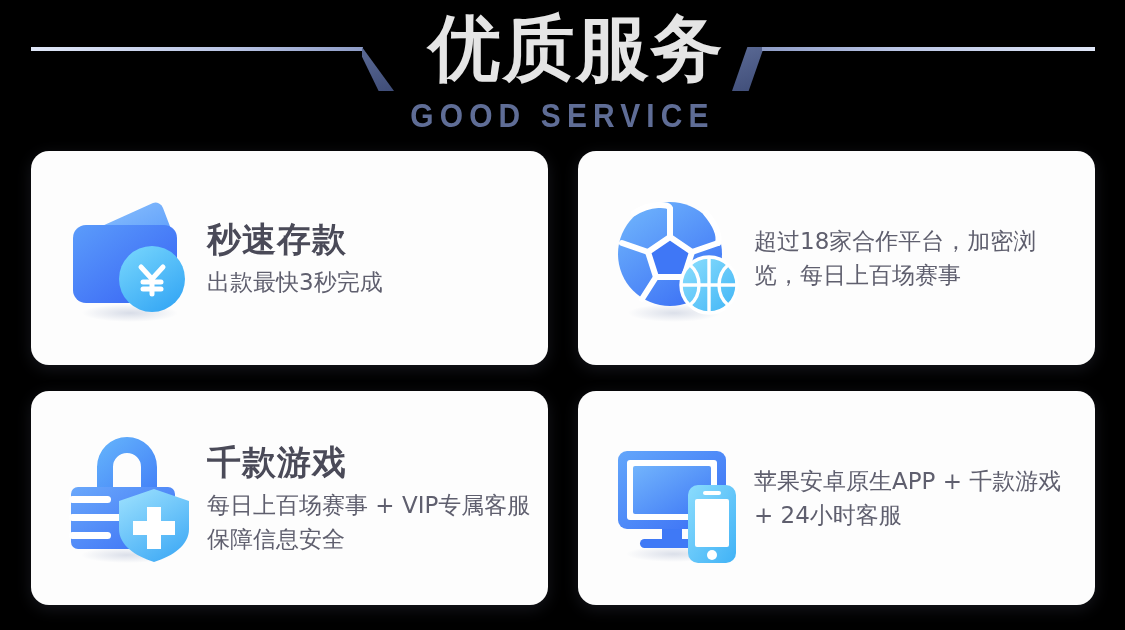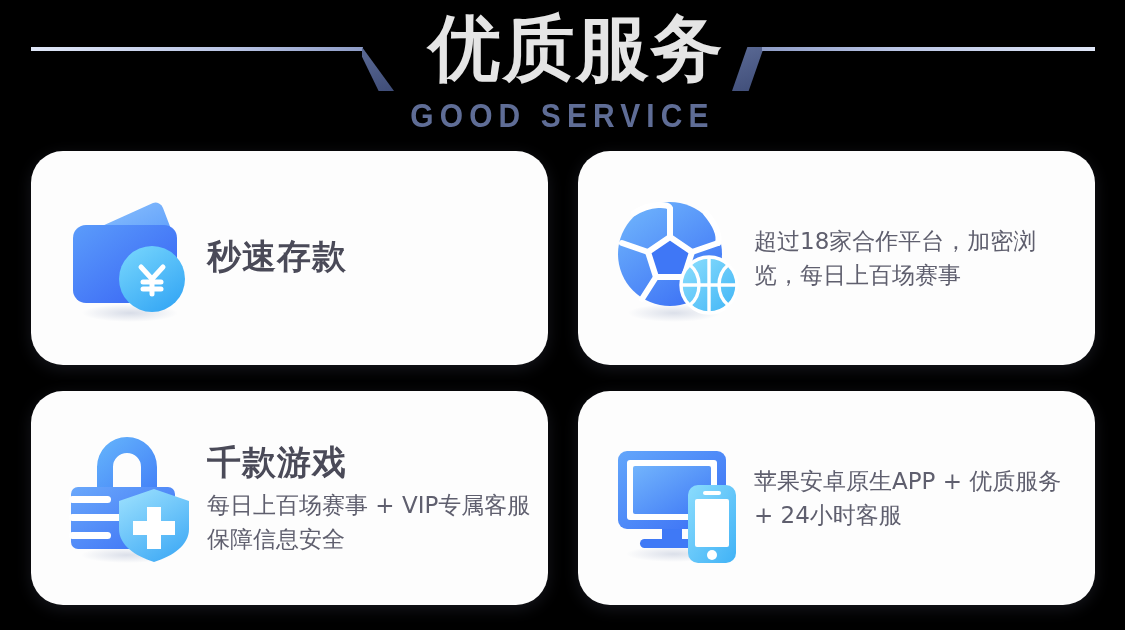--- a/index.html
+++ b/index.html
@@ -65,21 +65,21 @@
   .grid {
     position:absolute; left:31px; top:151px;
     width:1064px; height:454px;
     display:grid;
     grid-template-columns:517px 517px;
     grid-template-rows:214px 214px;
     column-gap:30px; row-gap:26px;
   }
   .card {
     background:#fdfdfd;
-    border-radius:32px;
+    border-radius:18px;
     box-shadow:0 4px 16px rgba(120,130,160,.18);
     display:flex; align-items:center;
     padding-left:30px;
     overflow:hidden;
   }
   .icon-wrap {
     width:138px; min-width:138px; height:138px;
     position:relative;
     margin-right:8px;
   }
@@ -145,20 +145,21 @@
             <path d="M80 78 L91 90"></path>
               <path d="M102 78 L91 90"></path>
             <path d="M91 90 L91 105"></path>
               <path d="M82 93 L100 93"></path>
               <path d="M82 100 L100 100"></path>
           </g>
         </svg>
       </div>
       <div class="texts">
         <div class="c-title">秒速存款</div>
+        <div class="c-desc">出款最快3秒完成</div>
       </div>
     </div>
 
     <div class="card">
       <div class="icon-wrap">
         <svg viewBox="0 0 138 138" xmlns="http://www.w3.org/2000/svg">
           <defs>
             <linearGradient id="ballG" x1="0.15" y1="0" x2="0.85" y2="1">
               <stop offset="0%" stop-color="#6fb4fc"></stop>
                 <stop offset="100%" stop-color="#3a6ef5"></stop>
@@ -265,18 +266,18 @@
           <rect x="25" y="37" width="78" height="48" rx="2" fill="url(#scrG)"></rect>
           <rect x="54" y="100" width="20" height="13" fill="#3f79f6"></rect>
           <rect x="32" y="110" width="64" height="9" rx="4.5" fill="#3f79f6"></rect>
           <rect x="80" y="56" width="48" height="78" rx="10" fill="url(#phG)"></rect>
           <rect x="87" y="70" width="34" height="48" rx="2" fill="#ffffff"></rect>
           <rect x="95" y="62" width="18" height="4" rx="2" fill="#ffffff"></rect>
           <circle cx="104" cy="126" r="5" fill="#ffffff"></circle>
         </svg>
       </div>
       <div class="texts">
-        <div class="c-desc">苹果安卓原生APP + 优质服务 + 24小时客服</div>
+        <div class="c-desc">苹果安卓原生APP + 千款游戏 + 24小时客服</div>
       </div>
     </div>
 
   </div>
 </div>
 
 </body></html>

